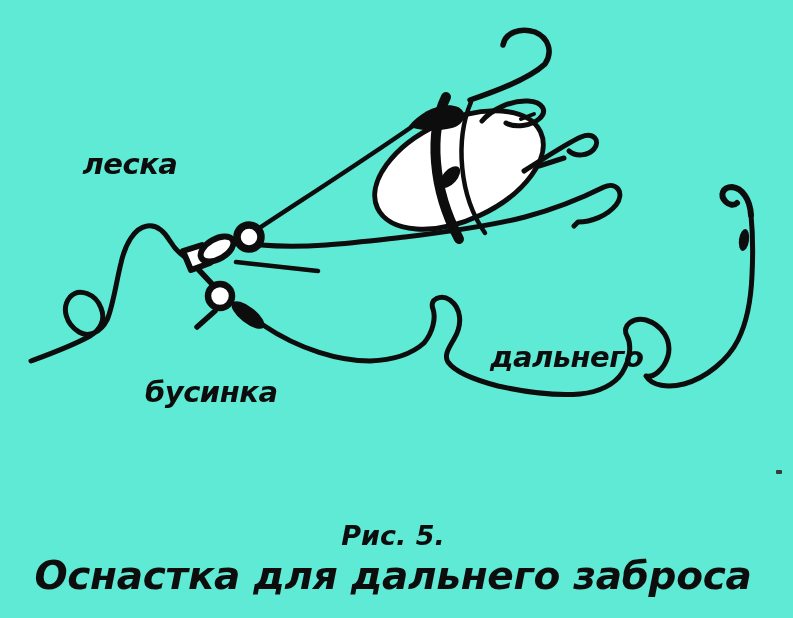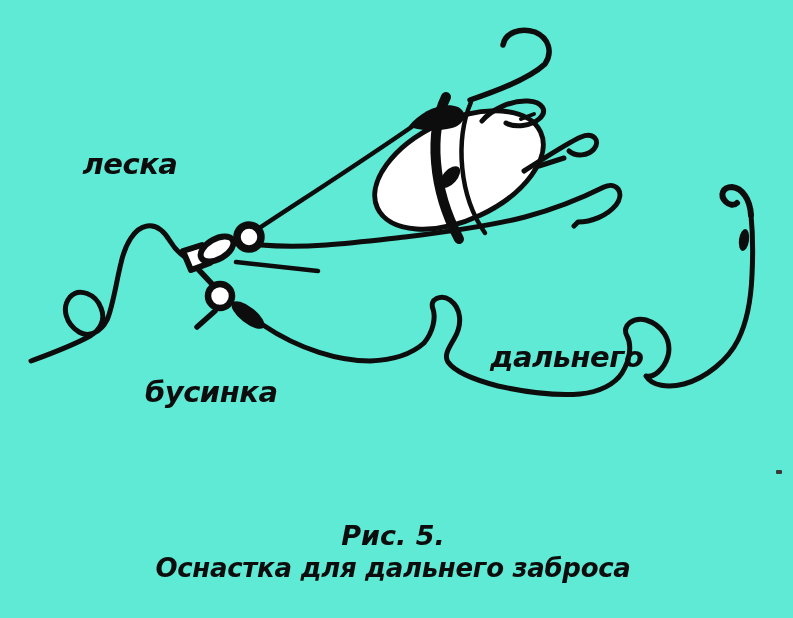--- a/index.html
+++ b/index.html
@@ -28,21 +28,21 @@
     position:absolute;
     left:393px;
     transform:translateX(-50%);
     font-weight:700;
     color:#0d0d0d;
     white-space:nowrap;
     text-align:center;
     font-style:italic;
   }
   .caption-number{top:520px;font-size:27px;}
-  .caption-title{top:553px;font-size:26px;letter-spacing:-0.3px;}
+  .caption-title{top:553px;font-size:39px;letter-spacing:-0.3px;}
   .stray-dot{
     position:absolute;left:776px;top:470px;width:6px;height:4px;
     background:#3a3a3a;border-radius:1px;
   }
 </style>
 </head>
 <body>
 
 <div class="page">
 

